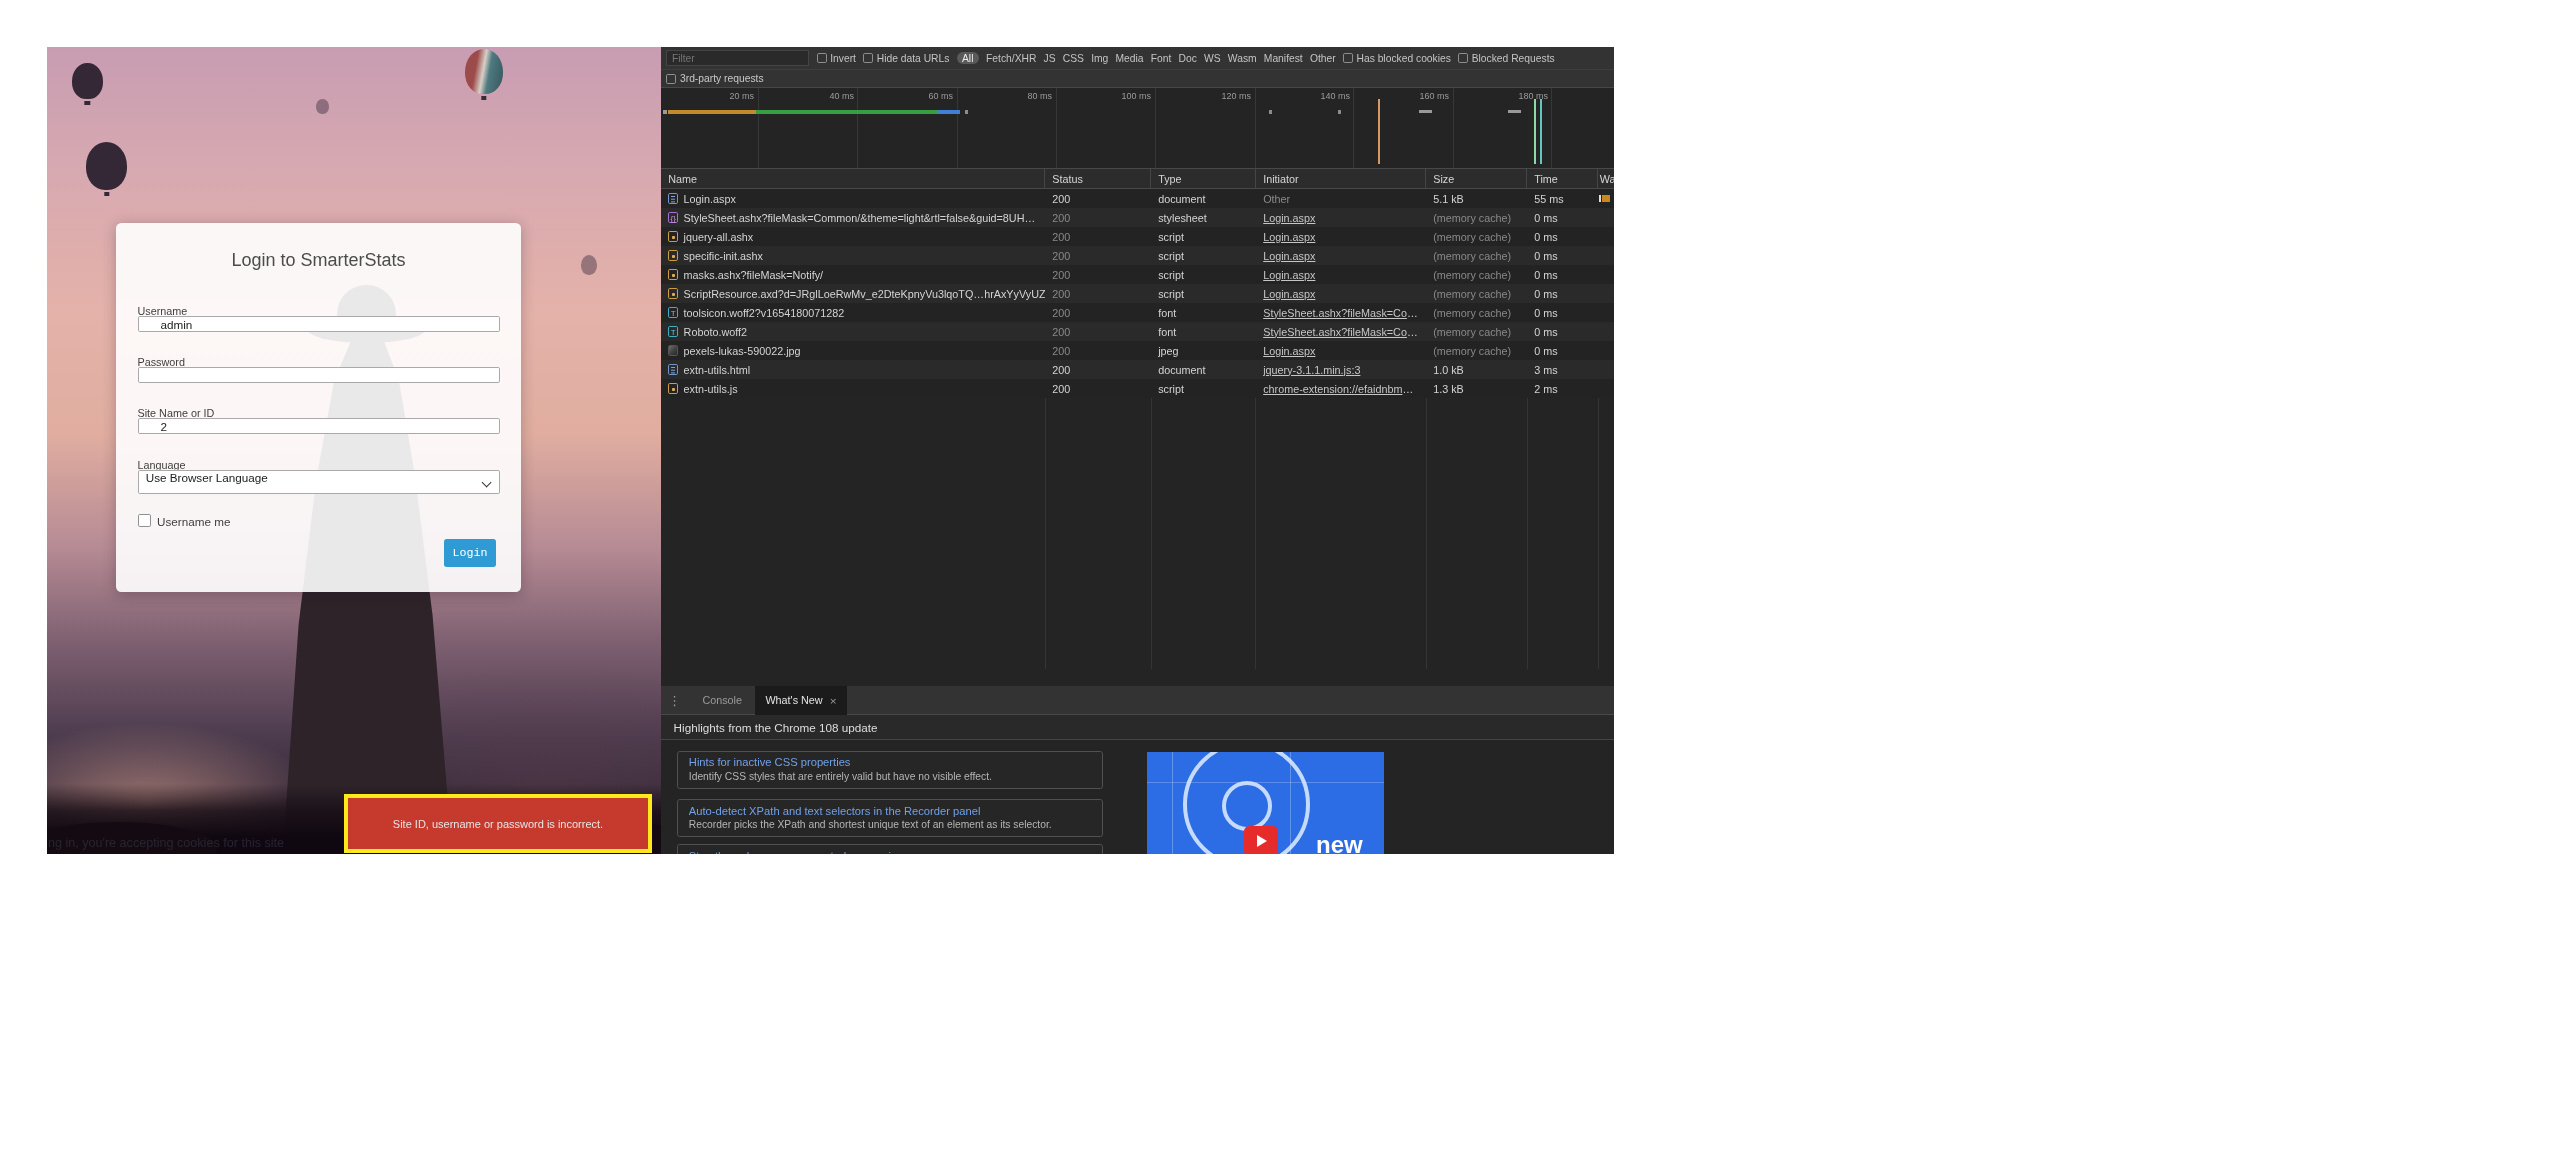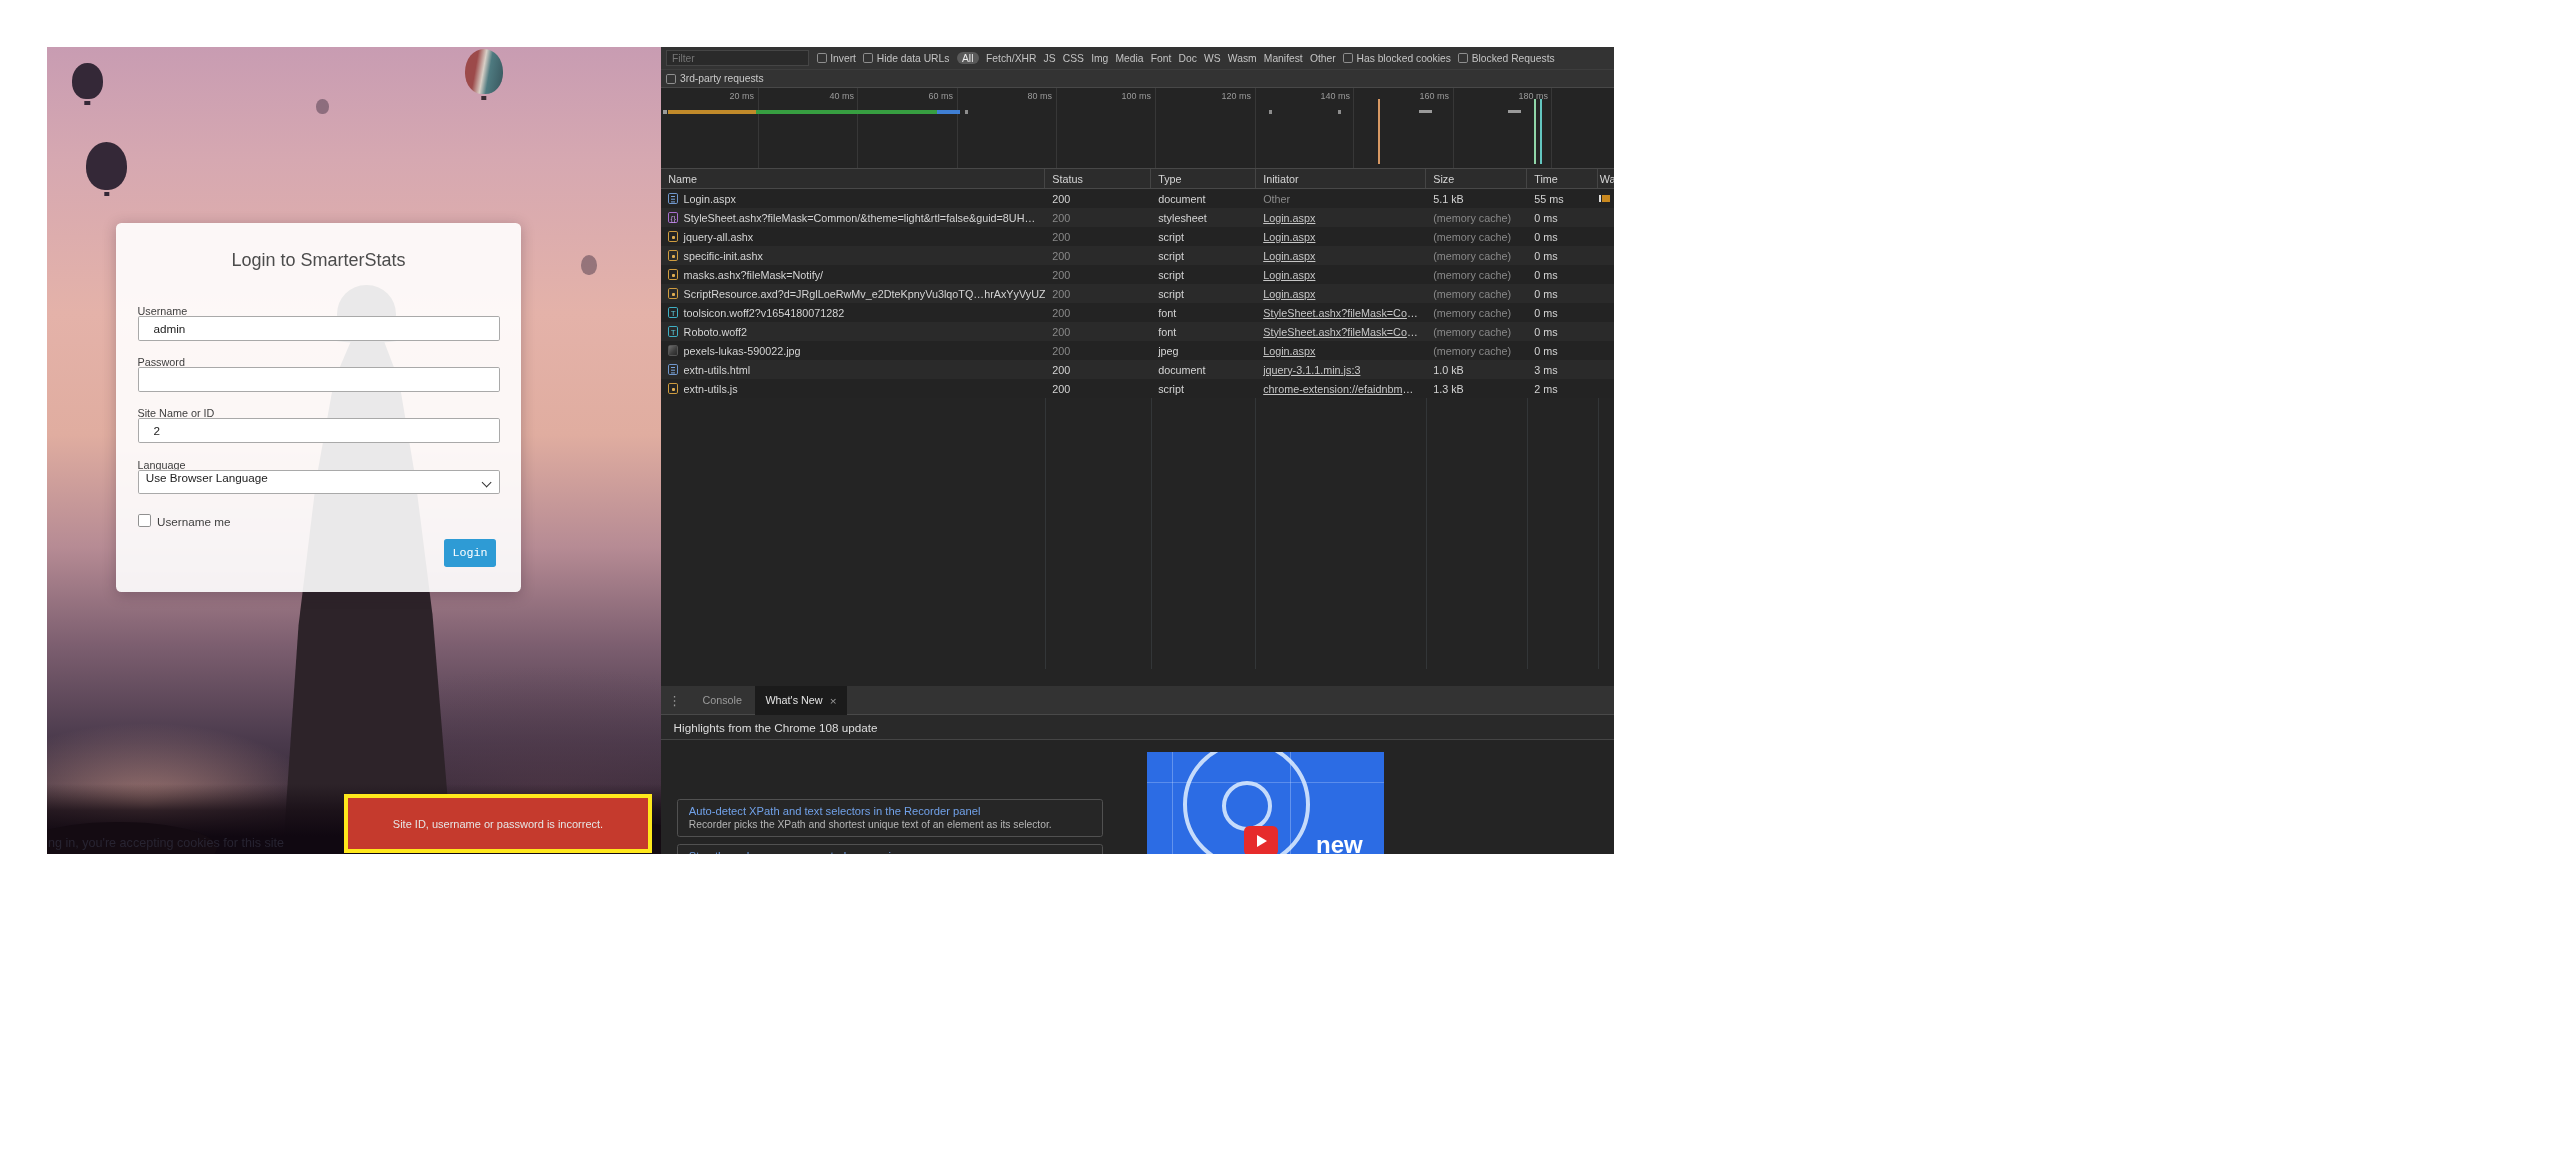--- a/index.html
+++ b/index.html
@@ -27,22 +27,22 @@
   .foreground{position:absolute;left:0;bottom:0;width:100%;height:70px;
     background:linear-gradient(180deg,rgba(24,14,22,0) 0%,rgba(24,14,22,.82) 38%,#100811 75%)}
   .bush{position:absolute;background:#140b12;border-radius:50%}
   .cookie-note{position:absolute;left:0.9px;top:789px;font-size:12.6px;color:rgba(44,42,56,.82);white-space:nowrap}
 
   
   .card{position:absolute;left:69px;top:176px;width:405px;height:369px;background:rgba(255,255,255,.9);
     border-radius:5.4px;box-shadow:0 2.7px 14.3px rgba(40,20,40,.28)}
   .card-title{position:absolute;top:27px;width:100%;text-align:center;font-size:18px;color:#4c4c4c}
   .f-label{position:absolute;left:21.5px;font-size:10.8px;color:#3e3e3e}
-  .f-input{position:absolute;left:21.5px;width:362px;height:25px;border:0.9px solid #a9a9a9;border-radius:1.8px;
-    background:#fff;font-size:11.7px;color:#222;padding:0 15px;font-family:"Liberation Sans",sans-serif}
+  .f-input{position:absolute;left:21.5px;width:362px;height:16px;border:0.9px solid #a9a9a9;border-radius:1.8px;
+    background:#fff;font-size:11.7px;color:#222;padding:0 22px;font-family:"Liberation Sans",sans-serif}
   .lang-select{position:absolute;left:21.5px;top:247px;width:362px;height:24px;border:0.9px solid #a9a9a9;border-radius:1.8px;
     background:#fff;font-size:11.7px;color:#222;display:flex;align-items:flex-start;padding:0 7.2px}
   .lang-chev{position:absolute;right:8px;top:8px;width:7.2px;height:7.2px;border-right:1.8px solid #333;border-bottom:1.8px solid #333;transform:rotate(45deg)}
   .rm-box{position:absolute;left:21.5px;top:291px;width:13.4px;height:13.4px;border:0.9px solid #909090;border-radius:1.8px;background:#fff}
   .rm-label{position:absolute;left:41px;top:292px;font-size:11.7px;color:#3e3e3e}
   .login-btn{position:absolute;left:328px;top:316px;width:52px;height:28px;background:#2e9bd5;color:#fff;
     border:none;border-radius:2.7px;font-size:11.7px;font-family:Liberation Mono, monospace}
 
   
   .toast{position:absolute;left:297px;top:747px;width:308px;height:59px;border:4.5px solid #ffe81c;
@@ -426,20 +426,24 @@
       <span class="dots-icon"></span>
       <span class="tab-console">Console</span>
       <span class="tab-active">
         <span>What's New</span>
         <span class="tab-close">×</span>
       </span>
     </div>
 
     <div class="wn-heading">Highlights from the Chrome 108 update</div>
     <div class="dt-content">
+      <div class="wn-card" style="top:10.8px">
+        <div class="wn-title">Hints for inactive CSS properties</div>
+        <div class="wn-desc">Identify CSS styles that are entirely valid but have no visible effect.</div>
+      </div>
       <div class="wn-card" style="top:59px">
         <div class="wn-title">Auto-detect XPath and text selectors in the Recorder panel</div>
         <div class="wn-desc">Recorder picks the XPath and shortest unique text of an element as its selector.</div>
       </div>
       <div class="wn-card" style="top:104px">
         <div class="wn-title">Step through comma-separated expressions</div>
       </div>
       <div class="video">
         <div class="v-gridv" style="left:25px"></div>
         <div class="v-gridv" style="left:143px"></div>

